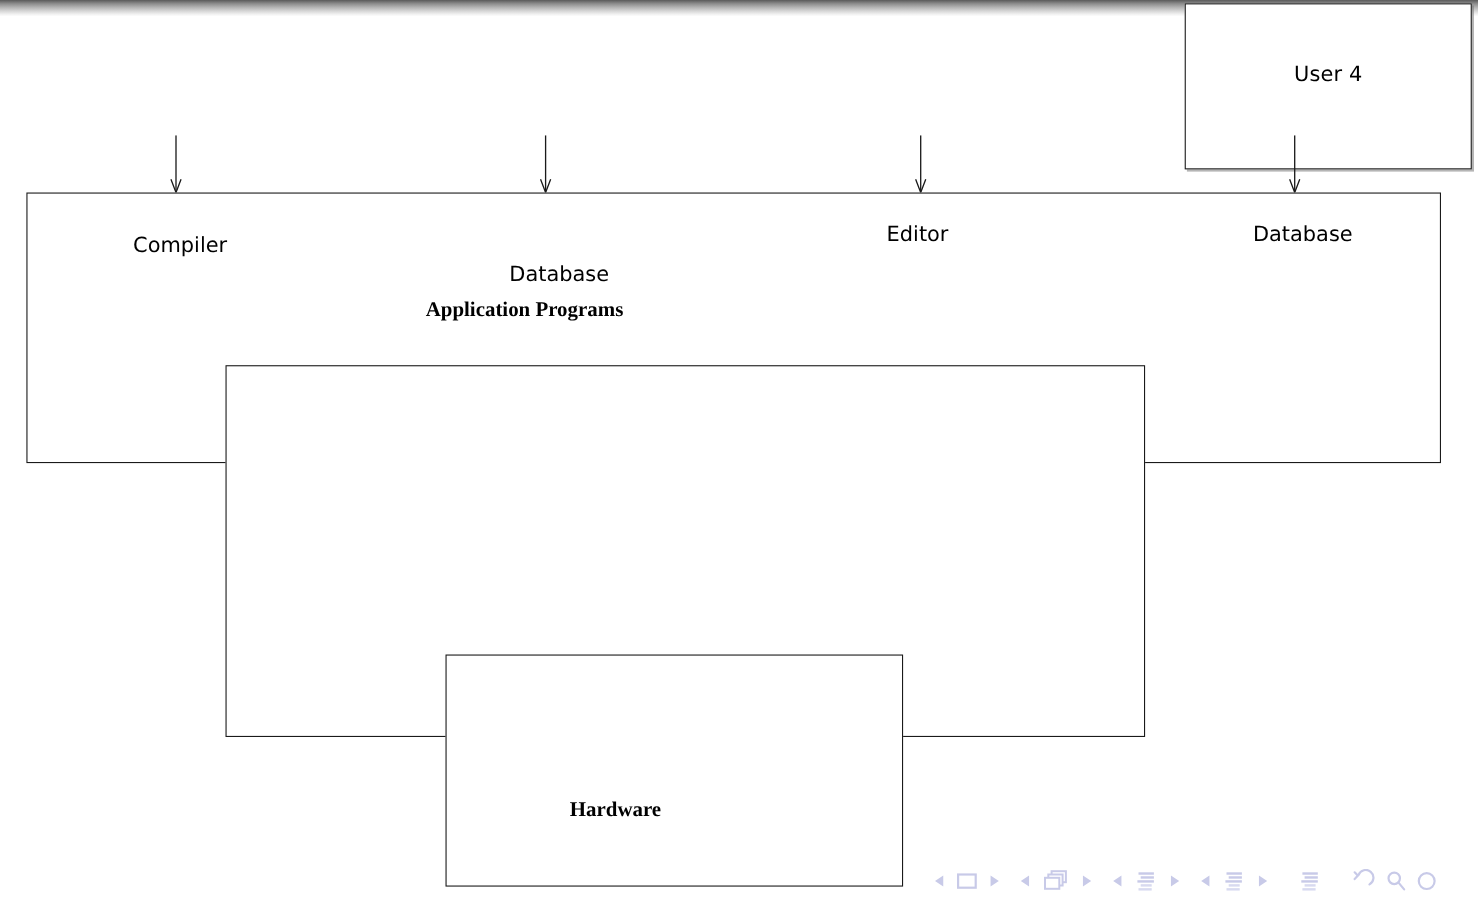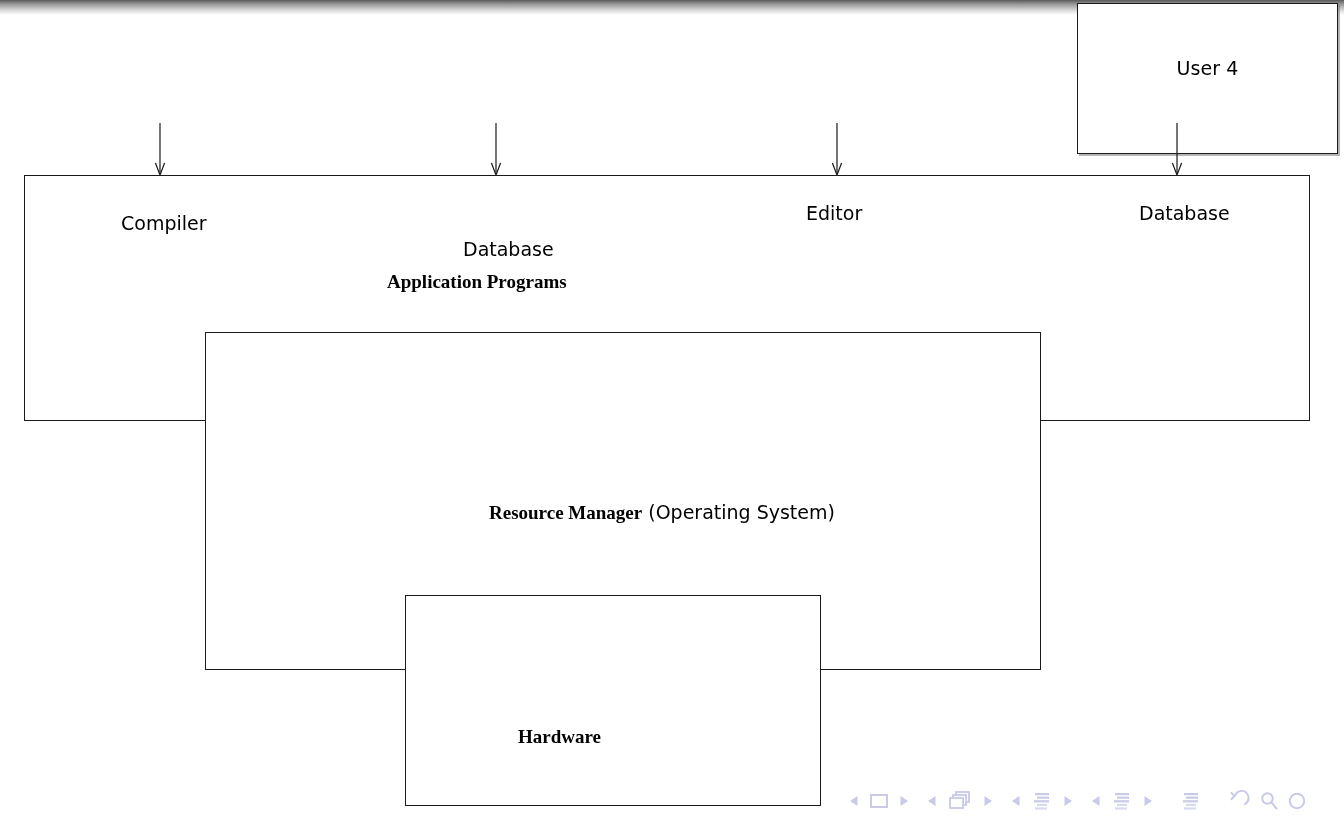--- a/index.html
+++ b/index.html
@@ -159,23 +159,20 @@
   <div class="box-label app-label" style="left:806px; top:204px;">Editor</div>
 
   <div class="box-label app-label" style="left:1139px; top:204px;">Database</div>
 
   <div class="box-label layer-title" style="left:387px; top:272px;">
     <b>Application Programs</b>
   </div>
 
   <div class="box" style="left:205px; top:332px; width:836px; height:338px;"></div>
 
-  <div class="box-label layer-title" style="left:489px; top:503px;">
-    <b>Resource Manager</b><span> (Operating System)</span>
-  </div>
 
   <div class="box" style="left:405px; top:595px; width:416px; height:211px;"></div>
 
   <div class="box-label layer-title" style="left:518px; top:727px;">
     <b>Hardware</b>
   </div>
 
   <div id="navbar">
 
     <span class="nav-ico">

